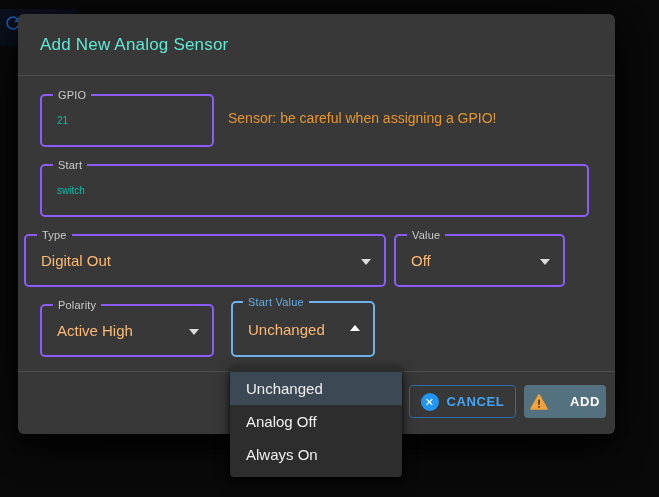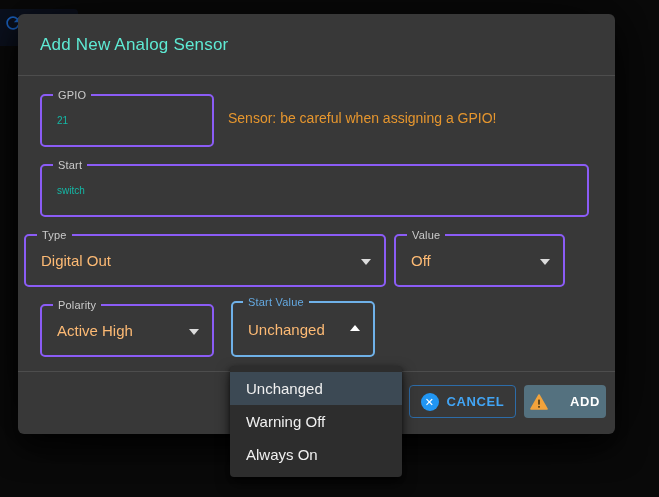--- a/index.html
+++ b/index.html
@@ -123,17 +123,17 @@
           <rect x="8.2" y="12" width="1.6" height="1.7" fill="#4a3510"></rect>
         </svg>
       </span>
       <span>ADD</span>
     </button>
 
   </div>
 
   <div class="menu">
     <div class="menu-item selected">Unchanged</div>
-    <div class="menu-item">Warning Off</div>
+    <div class="menu-item">Analog Off</div>
     <div class="menu-item">Always On</div>
   </div>
 
 </div>
 
 </body></html>

